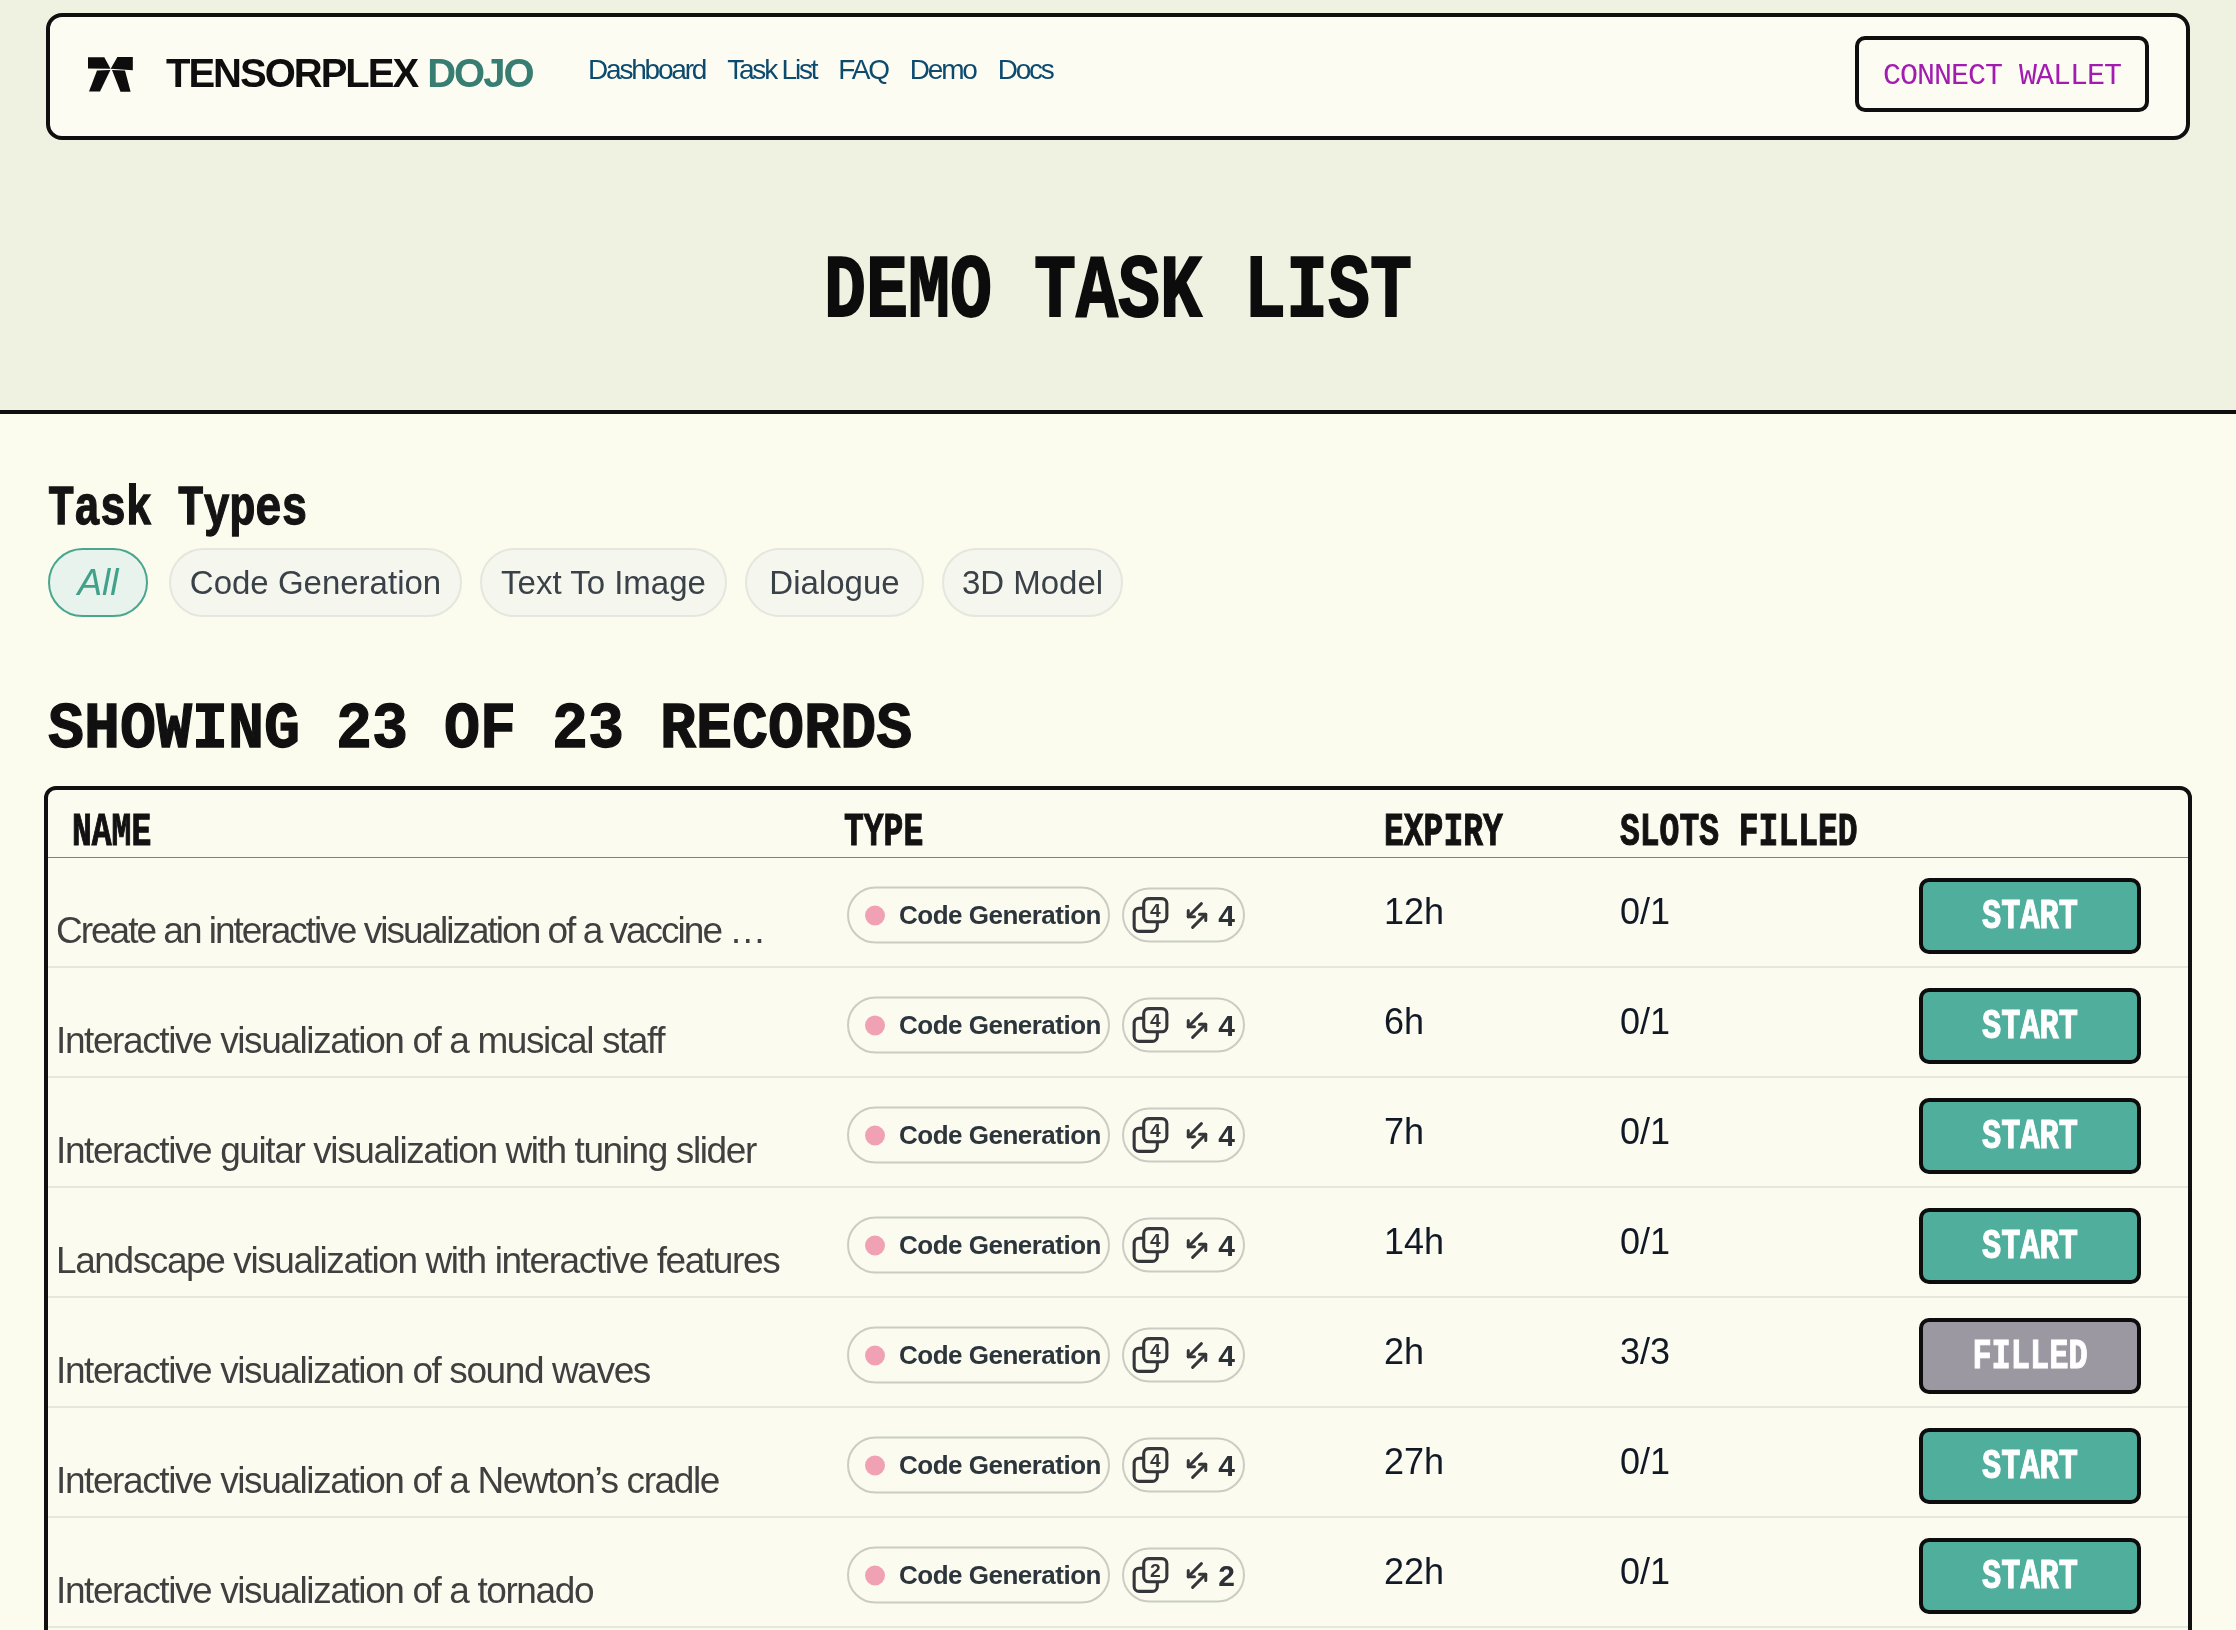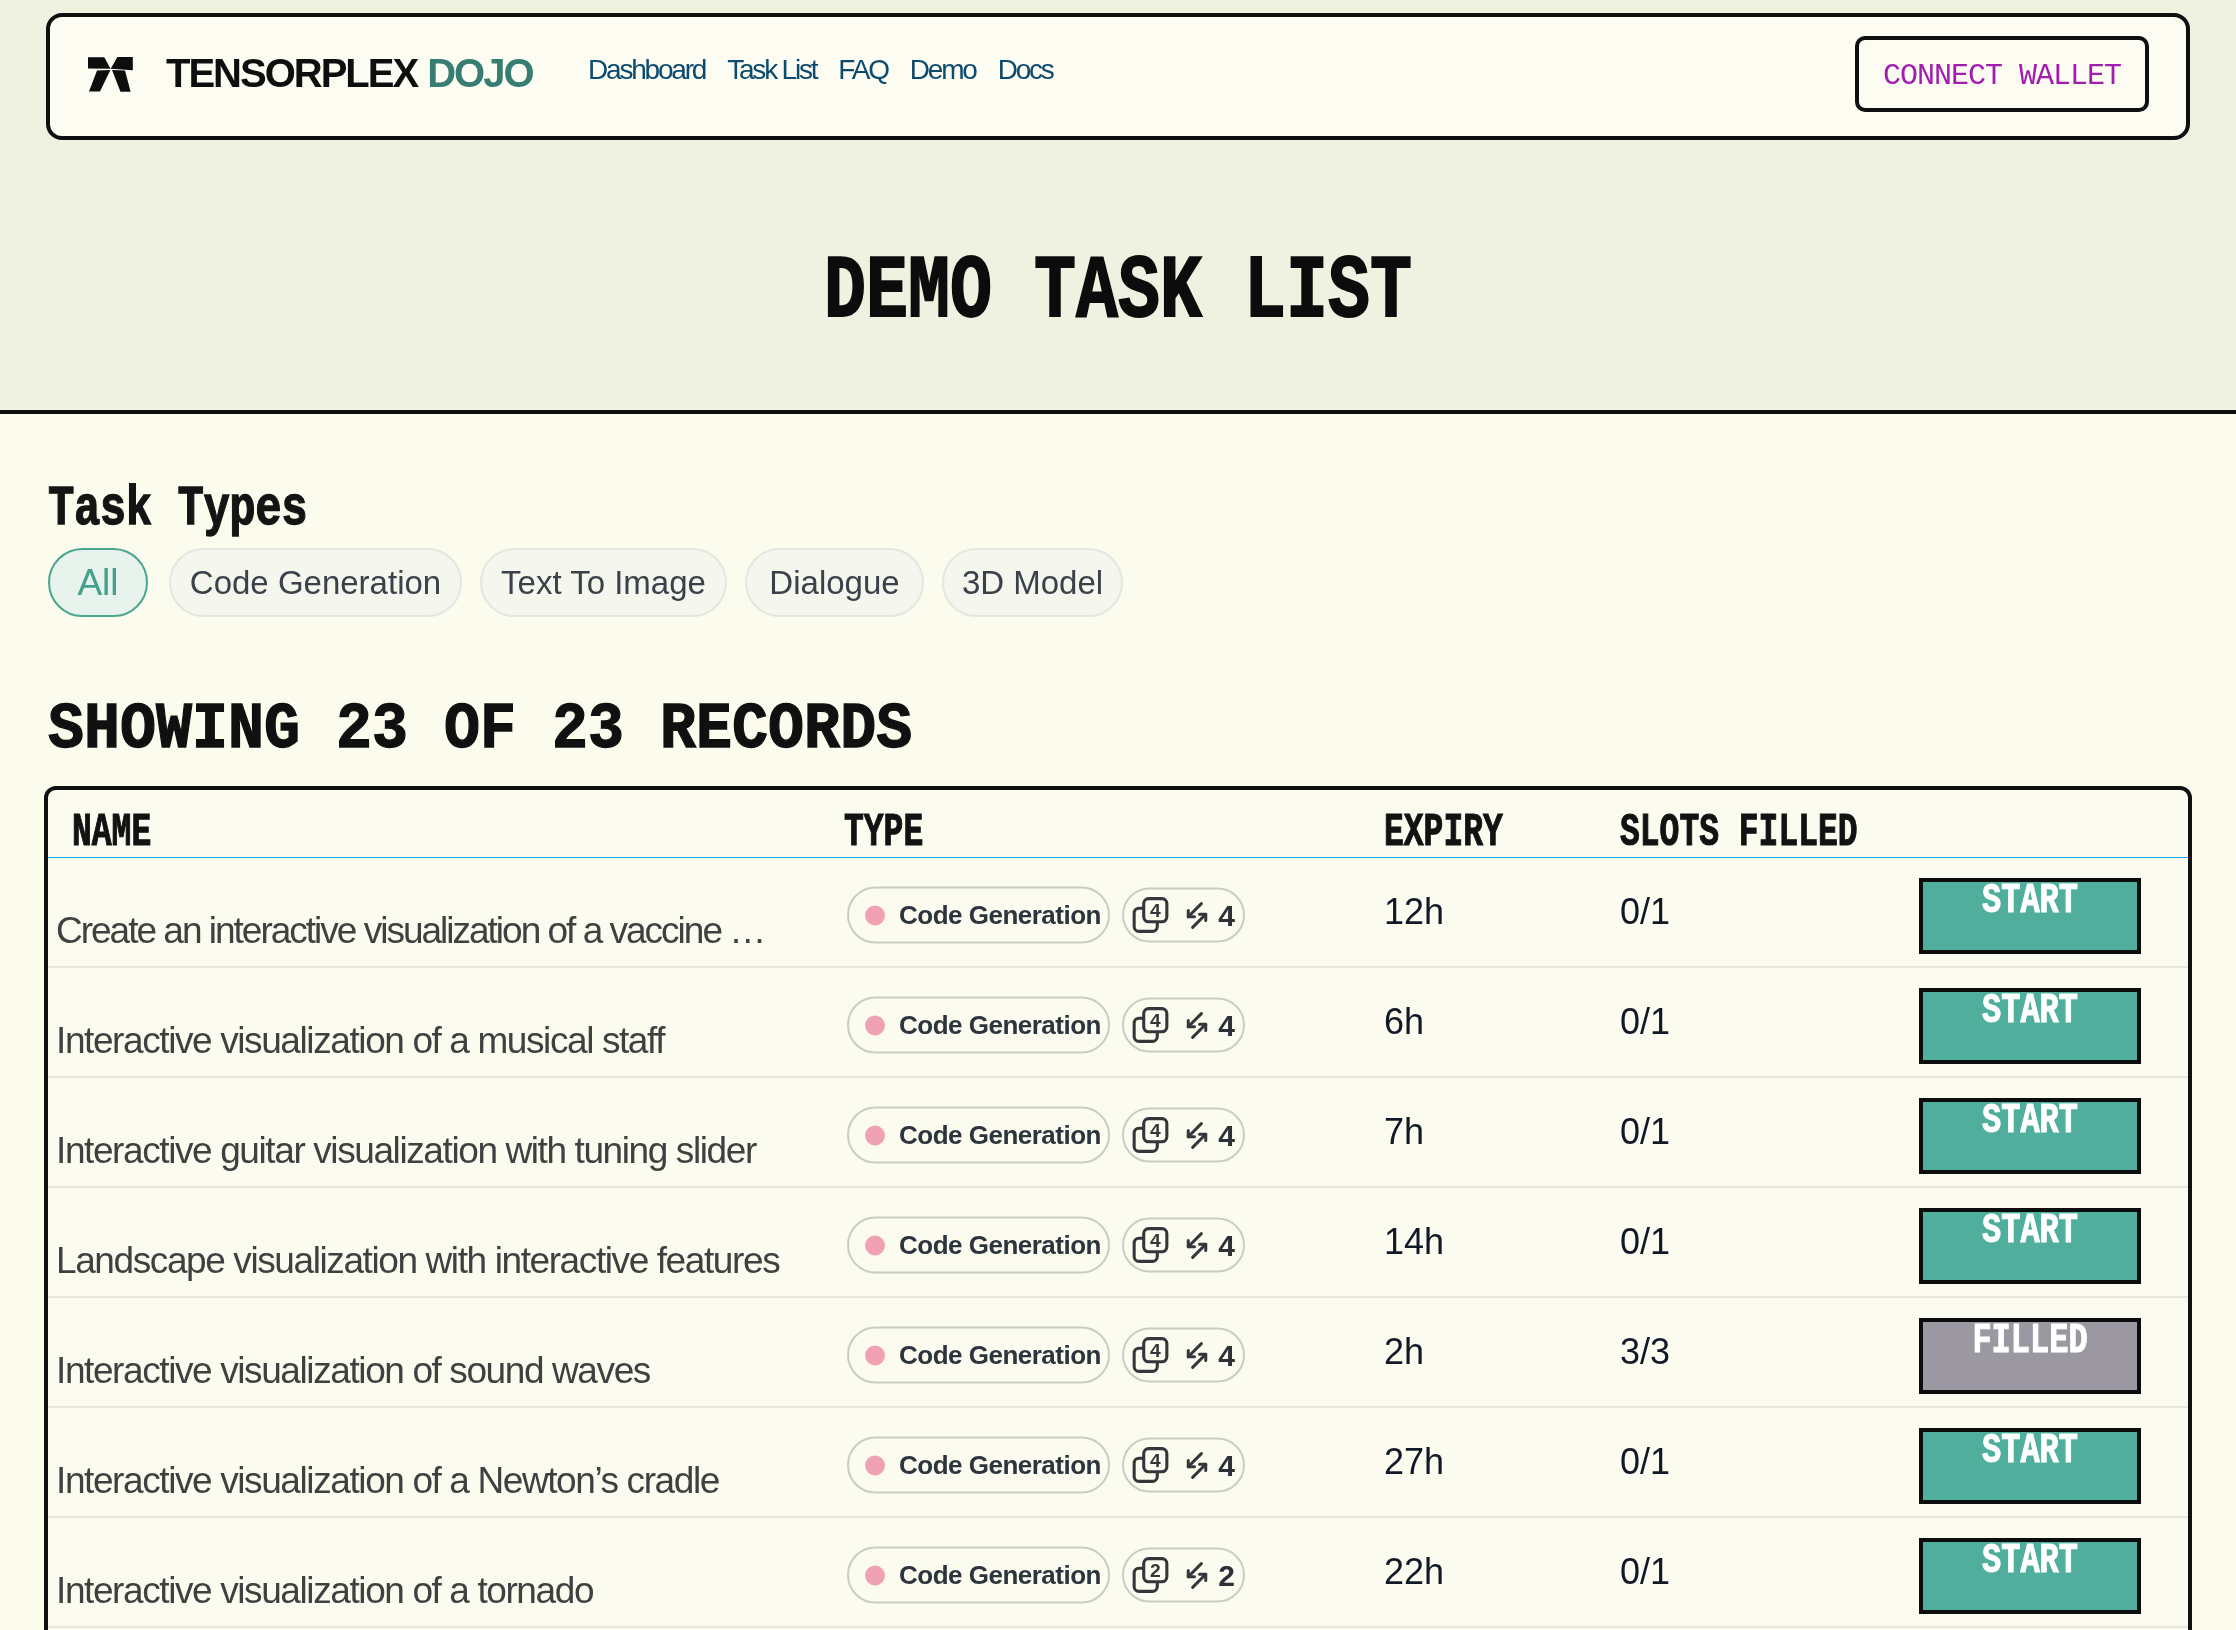--- a/index.html
+++ b/index.html
@@ -25,21 +25,21 @@
   .cell { position:absolute; top:50%; transform:translateY(-50%); }
   .name { left:8px; top:calc(50% - 1px); font-size:37px; letter-spacing:-1.4px; color:#404040; white-space:nowrap;margin-top:20px; }
   .typewrap { left:799px; top:calc(50% + 3px); display:flex; align-items:center; }
   .typebadge { width:263px; height:57px; border:2px solid #cbcdc2; border-radius:29px; display:flex; align-items:center; padding-left:16px; }
   .dot { width:20px; height:20px; border-radius:50%; background:#f0a2b4; margin-right:14px; }
   .typebadge .tb-label { font-size:26px; font-weight:bold; color:#2c343c; letter-spacing:-0.5px; white-space:nowrap; }
   .countbadge { margin-left:12px; width:123px; height:55px; border:2px solid #cbcdc2; border-radius:28px; display:flex; align-items:center; justify-content:center; gap:6px; }
   .countbadge .num { font-size:30px; font-weight:bold; color:#2c3138; }
   .expiry { left:1336px; font-size:36px; color:#111826; }
   .slots { left:1572px; font-size:36px; color:#111826; }
-  .btn { position:absolute; left:1871px; top:calc(50% + 4px); transform:translateY(-50%); width:222px; height:76px; border:4px solid #0d0d0d; border-radius:0; display:flex; align-items:flex-start; justify-content:center; }
+  .btn { position:absolute; left:1871px; top:calc(50% + 4px); transform:translateY(-50%); width:222px; height:76px; border:4px solid #0d0d0d; border-radius:10px; display:flex; align-items:center; justify-content:center; }
   .btn span { font-family:"Liberation Mono", monospace; font-weight:bold; font-size:32px; color:#ffffff; transform:scaleY(1.33); letter-spacing:0px; -webkit-text-stroke:0.8px #ffffff; }
   .btn.start { background:#4fae9c; }
   .btn.filled { background:#9b98a2; }
 </style>
 </head>
 <body>
   <div class="topzone">
     <div class="header-card">
       <svg class="logo" width="46" height="35" viewBox="0 0 46 35">
         <polygon points="0,0.3 16.3,0.3 22.5,11.8 0,11.6" fill="#0d0d0d"></polygon>
@@ -55,21 +55,21 @@
         <span>Demo</span>
         <span>Docs</span>
       </div>
       <div class="cw-btn">CONNECT WALLET</div>
     </div>
     <div class="hero-title">DEMO TASK LIST</div>
   </div>
 
   <div class="task-types">Task Types</div>
   <div class="pills">
-    <div class="pill active" style="width:100px; margin-right:21px;">All</div>
+    <div class="pill active" style="width:100px; margin-right:21px;font-style:italic;">All</div>
     <div class="pill" style="width:293px; margin-right:18px;">Code Generation</div>
     <div class="pill" style="width:247px; margin-right:18px;">Text To Image</div>
     <div class="pill" style="width:179px; margin-right:18px;">Dialogue</div>
     <div class="pill" style="width:181px;">3D Model</div>
   </div>
   <div class="showing">SHOWING 23 OF 23 RECORDS</div>
 
   <div class="table">
     <div class="thead">
       <div class="th" style="left:24px;">NAME</div>

